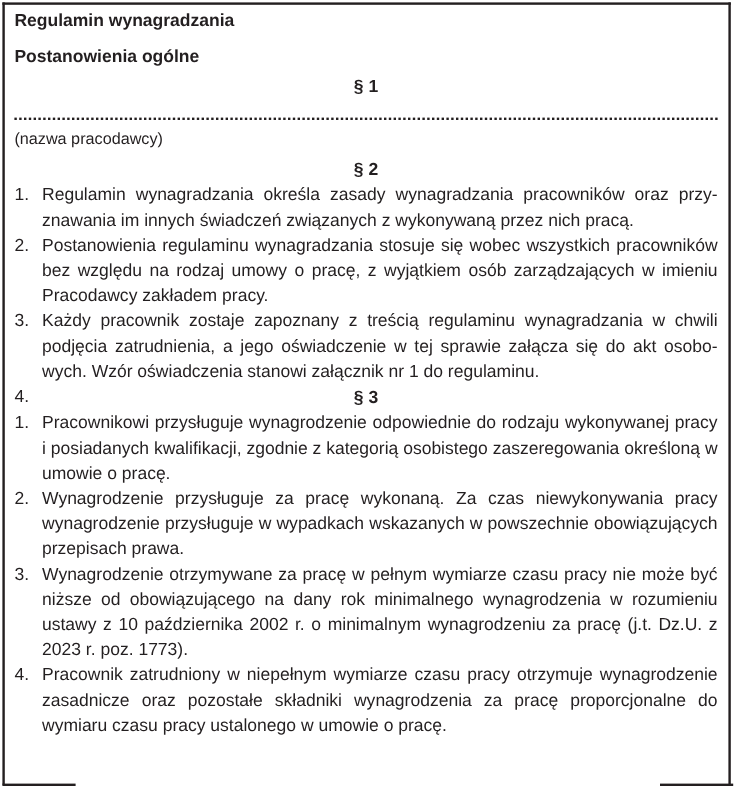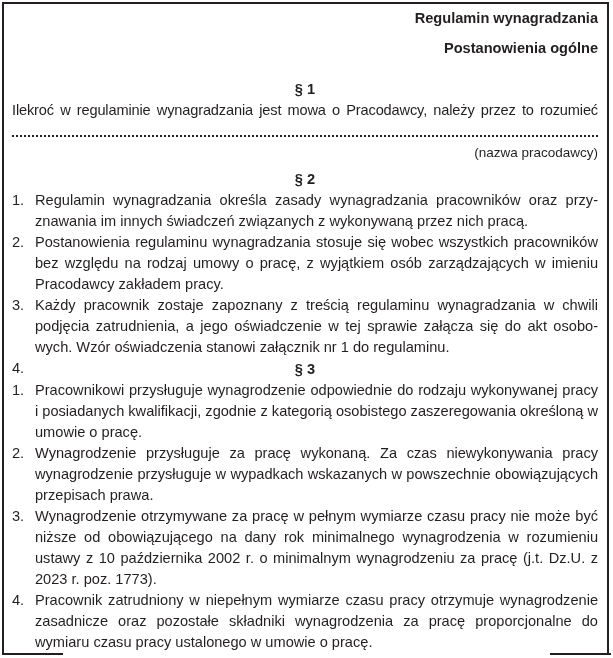--- a/index.html
+++ b/index.html
@@ -36,48 +36,48 @@
     .bottom-seg.right { left: 550px; width: 61px; }
 
     .content {
       position: absolute;
       left: 12px;
       top: 8px;
       width: 586px;
       font-size: 14.6px;
       line-height: 21px;
     }
-    .center { text-align: right; }
+    .center { text-align: left; }
     .title {
       font-weight: bold;
       margin: 0;
       height: 21px;
     }
     .title.doc { margin-bottom: 9px; }
-    .title.sub { margin-bottom: 20px; }
+    .title.sub { margin-bottom: 4px; }
     .section-sign {
       font-weight: bold;
       text-align: center;
       height: 21px;
     }
     .intro {
       text-align: justify;
       text-align-last: justify;
       margin: 0;
       letter-spacing: -0.15px;
     }
     .dots {
       margin-top: 14px;
       border-top: 2px dotted #231f20;
       height: 0;
       margin-left: 0;
       width: 586px;
     }
     .placeholder-label {
-      text-align: right;
+      text-align: left;
       font-size: 13.5px;
       margin-top: 5px;
       height: 21px;
     }
     .gap-s { height: 6px; }
     ol.items {
       list-style: none;
       margin: 0;
       padding: 0;
     }
@@ -99,21 +99,20 @@
 
 <div class="frame"></div>
 <div class="bottom-seg left"></div>
 <div class="bottom-seg right"></div>
 
 <div class="content">
   <div class="title doc center">Regulamin wynagradzania</div>
   <div class="title sub center">Postanowienia ogólne</div>
 
   <div class="section-sign">§ 1</div>
-  <p class="intro">Ilekroć w regulaminie wynagradzania jest mowa o Pracodawcy, należy przez to rozumieć</p>
   <div class="dots"></div>
   <div class="placeholder-label">(nazwa pracodawcy)</div>
   <div class="gap-s"></div>
 
   <div class="section-sign">§ 2</div>
   <ol class="items">
     <li><span class="num">1.</span><span>Regulamin wynagradzania określa zasady wynagradzania pracowników oraz przy­znawania im innych świadczeń związanych z wykonywaną przez nich pracą.</span></li>
     <li><span class="num">2.</span><span>Postanowienia regulaminu wynagradzania stosuje się wobec wszystkich pracow­ników bez względu na rodzaj umowy o pracę, z wyjątkiem osób zarządzających w imieniu Pracodawcy zakładem pracy.</span></li>
     <li><span class="num">3.</span><span>Każdy pracownik zostaje zapoznany z treścią regulaminu wynagradzania w chwili podjęcia zatrudnienia, a jego oświadczenie w tej sprawie załącza się do akt osobo­wych. Wzór oświadczenia stanowi załącznik nr 1 do regulaminu.</span></li>
     <li><span class="num">4.</span></li>

